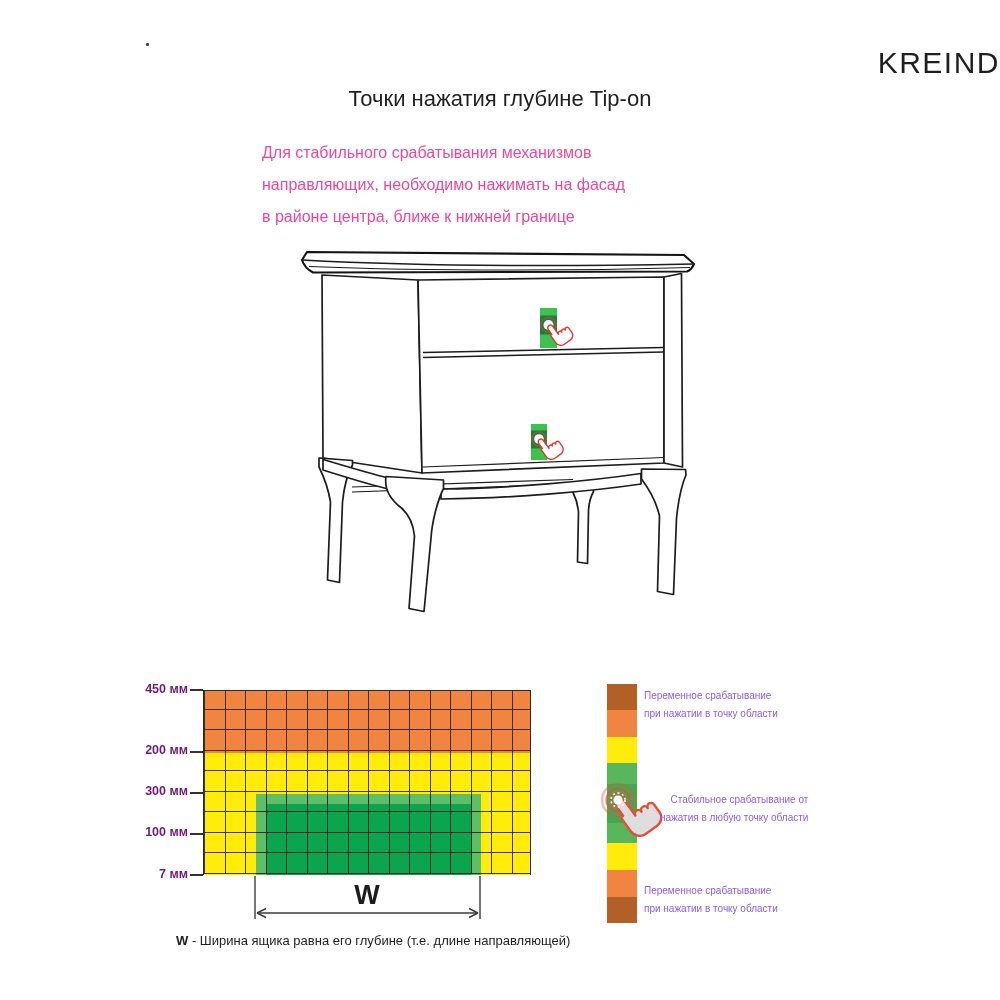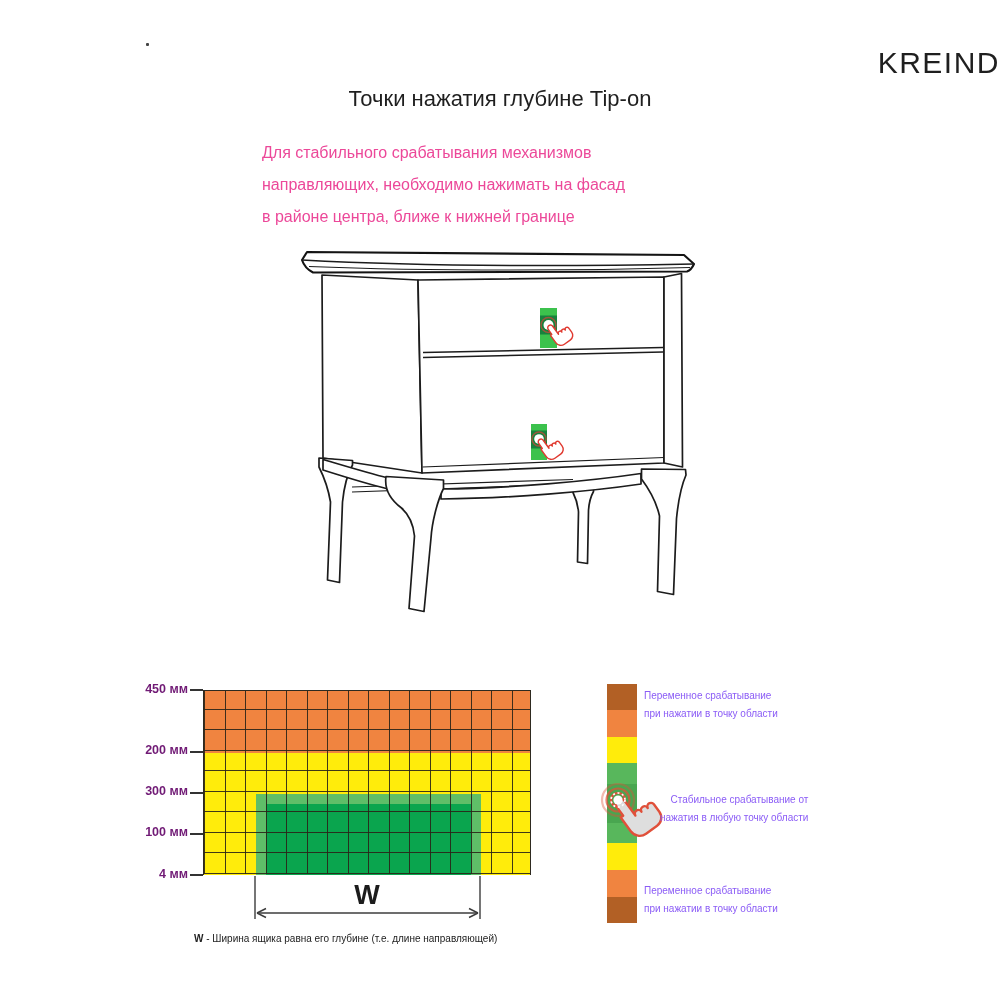--- a/index.html
+++ b/index.html
@@ -23,21 +23,21 @@
     background-image:
       repeating-linear-gradient(90deg, rgba(42,36,24,.9) 0 1px, transparent 1px 20.5px),
       repeating-linear-gradient(0deg,  rgba(42,36,24,.9) 0 1px, transparent 1px 20.55px);
   }
   .axis-label { width:48px; text-align:right; font-size:12.5px; font-weight:700; color:#701a75; }
   .tick { height:2px; background:#333; }
 
   .w-svg text { font-family:"Liberation Sans",sans-serif; font-weight:700; font-size:27px; fill:#1c1c1c; }
   .w-svg line, .w-svg path { stroke:#3c3c3c; stroke-width:1.4; fill:none; }
 
-  .caption { top:933px; left:194px; font-size:10px; color:#222; }
+  .caption { top:933px; left:176px; font-size:13px; color:#222; }
   .caption b { font-weight:700; }
 
   
   .legend-bar { left:607px; top:684px; width:30px; }
   .legend-seg { width:30px; }
   .legend-seg-dark { position:absolute; left:0; top:21px; width:30px; height:39px;
     background:rgba(0,80,20,.16); }
   .legend-item { font-size:10px; line-height:18px; color:#8b5cf6; white-space:pre-line; }
   .li-1 { left:644px; top:687px; }
   .li-2 { left:660px; top:791px;text-align:right; }
@@ -109,21 +109,21 @@
       <g transform="translate(250,200.5) rotate(-36) scale(0.55)">
         <path class="hand-small" d="M -5,3 A 5,5 0 0 1 5,3 L 5,21 A 3.6,3.6 0 0 1 12.2,21.4 A 3.6,3.6 0 0 1 19.4,22.2 A 3.6,3.6 0 0 1 26.6,23.6 L 26.6,32 A 10,10 0 0 1 16.6,42 L 3,42 A 11,11 0 0 1 -8,31 L -8,14 L -5,14 Z"></path>
       </g>
     </g>
   </svg>
 
   <div class="abs axis-label" style="left:140px; top:682px;">450 мм</div>
   <div class="abs axis-label" style="left:140px; top:743px;">200 мм</div>
   <div class="abs axis-label" style="left:140px; top:784px;">300 мм</div>
   <div class="abs axis-label" style="left:140px; top:825px;">100 мм</div>
-  <div class="abs axis-label" style="left:140px; top:867px;">4 мм</div>
+  <div class="abs axis-label" style="left:140px; top:867px;">7 мм</div>
 
   <div class="abs tick" style="left:190px; top:689px;   width:13px;"></div>
   <div class="abs tick" style="left:190px; top:750.5px; width:13px;"></div>
   <div class="abs tick" style="left:190px; top:791.5px; width:13px;"></div>
   <div class="abs tick" style="left:190px; top:832.5px; width:13px;"></div>
   <div class="abs tick" style="left:190px; top:874px;   width:13px;"></div>
 
   <div class="abs grid-box">
     <div class="band" style="left: 0px; top: 61.5px; width: 326px; height: 122px; background-color: rgb(255, 236, 11);"></div>
     <div class="band" style="left: 0px; top: 0px; width: 326px; height: 61.5px; background-color: rgb(240, 132, 64);"></div>

